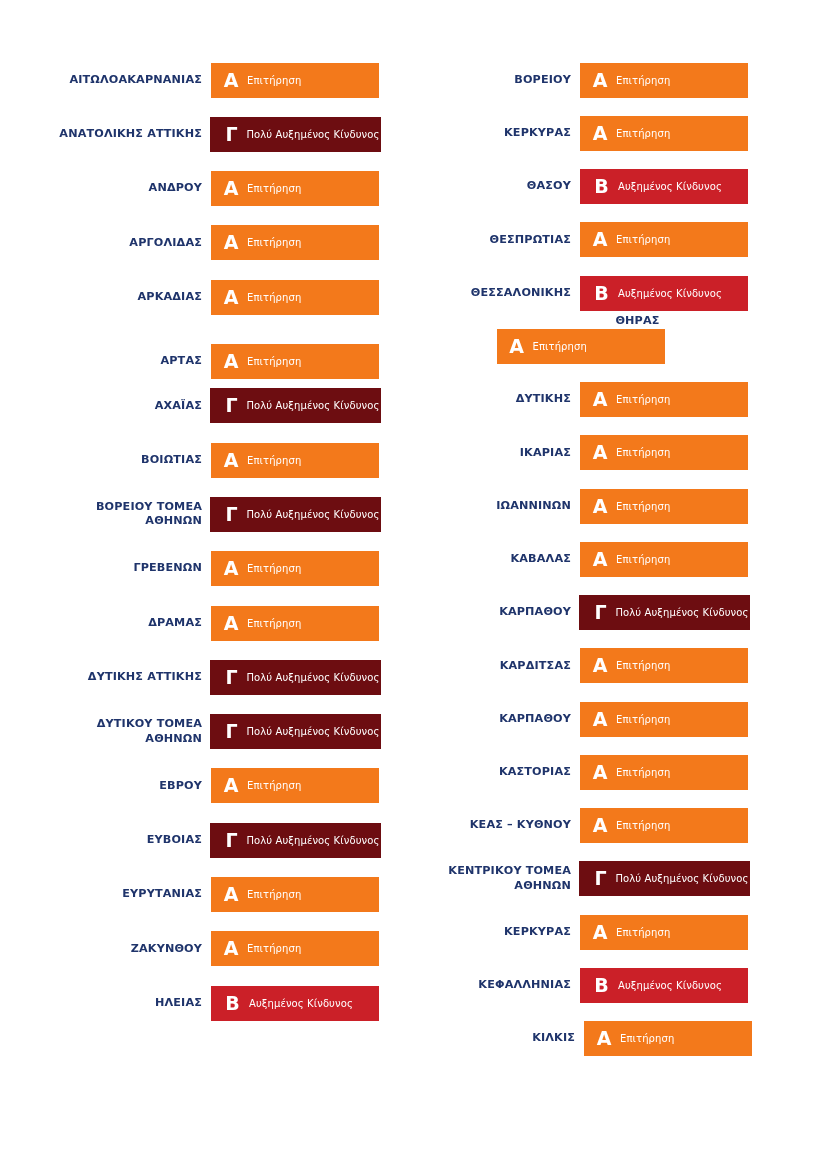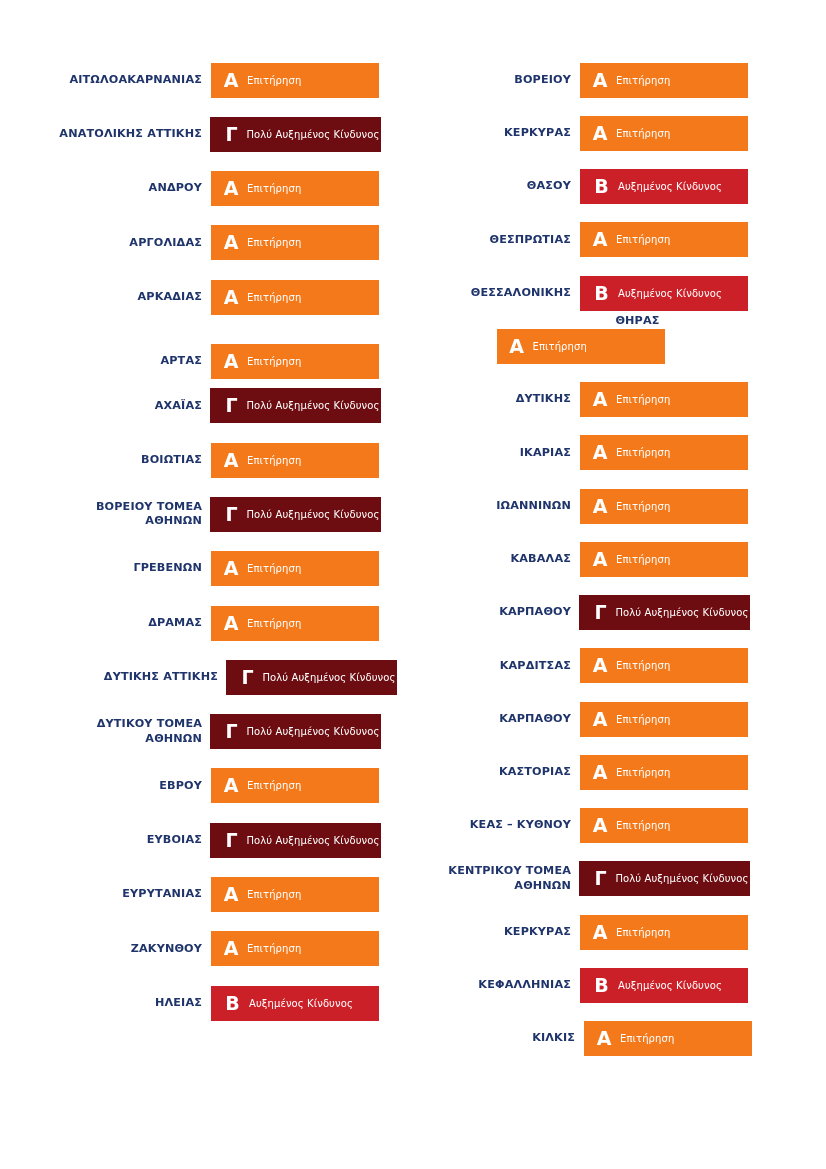--- a/index.html
+++ b/index.html
@@ -152,21 +152,21 @@
           <span class="status">Επιτήρηση</span>
         </div>
       </div>
       <div class="row" style="top: 605.5px; left: 0px; width: 379px; height: 35px;">
         <div class="region-label" style="width: 211px;">ΔΡΑΜΑΣ</div>
         <div class="bar level-A" style="width: 168px;">
           <span class="grade">Α</span>
           <span class="status">Επιτήρηση</span>
         </div>
       </div>
-      <div class="row" style="top: 659.8px; left: 0px; width: 379px; height: 35px; padding-left: 16px;">
+      <div class="row" style="top: 659.8px; left: 0px; width: 379px; height: 35px;">
         <div class="region-label" style="width: 211px;">ΔΥΤΙΚΗΣ ΑΤΤΙΚΗΣ</div>
         <div class="bar level-C" style="width: 171px; margin-right: -1.5px; margin-left: -1.5px;">
           <span class="grade">Γ</span>
           <span class="status">Πολύ Αυξημένος Κίνδυνος</span>
         </div>
       </div>
       <div class="row" style="top: 714.1px; left: 0px; width: 379px; height: 35px;">
         <div class="region-label" style="width: 211px;">ΔΥΤΙΚΟΥ ΤΟΜΕΑ
 ΑΘΗΝΩΝ</div>
         <div class="bar level-C" style="width: 171px; margin-right: -1.5px; margin-left: -1.5px;">

